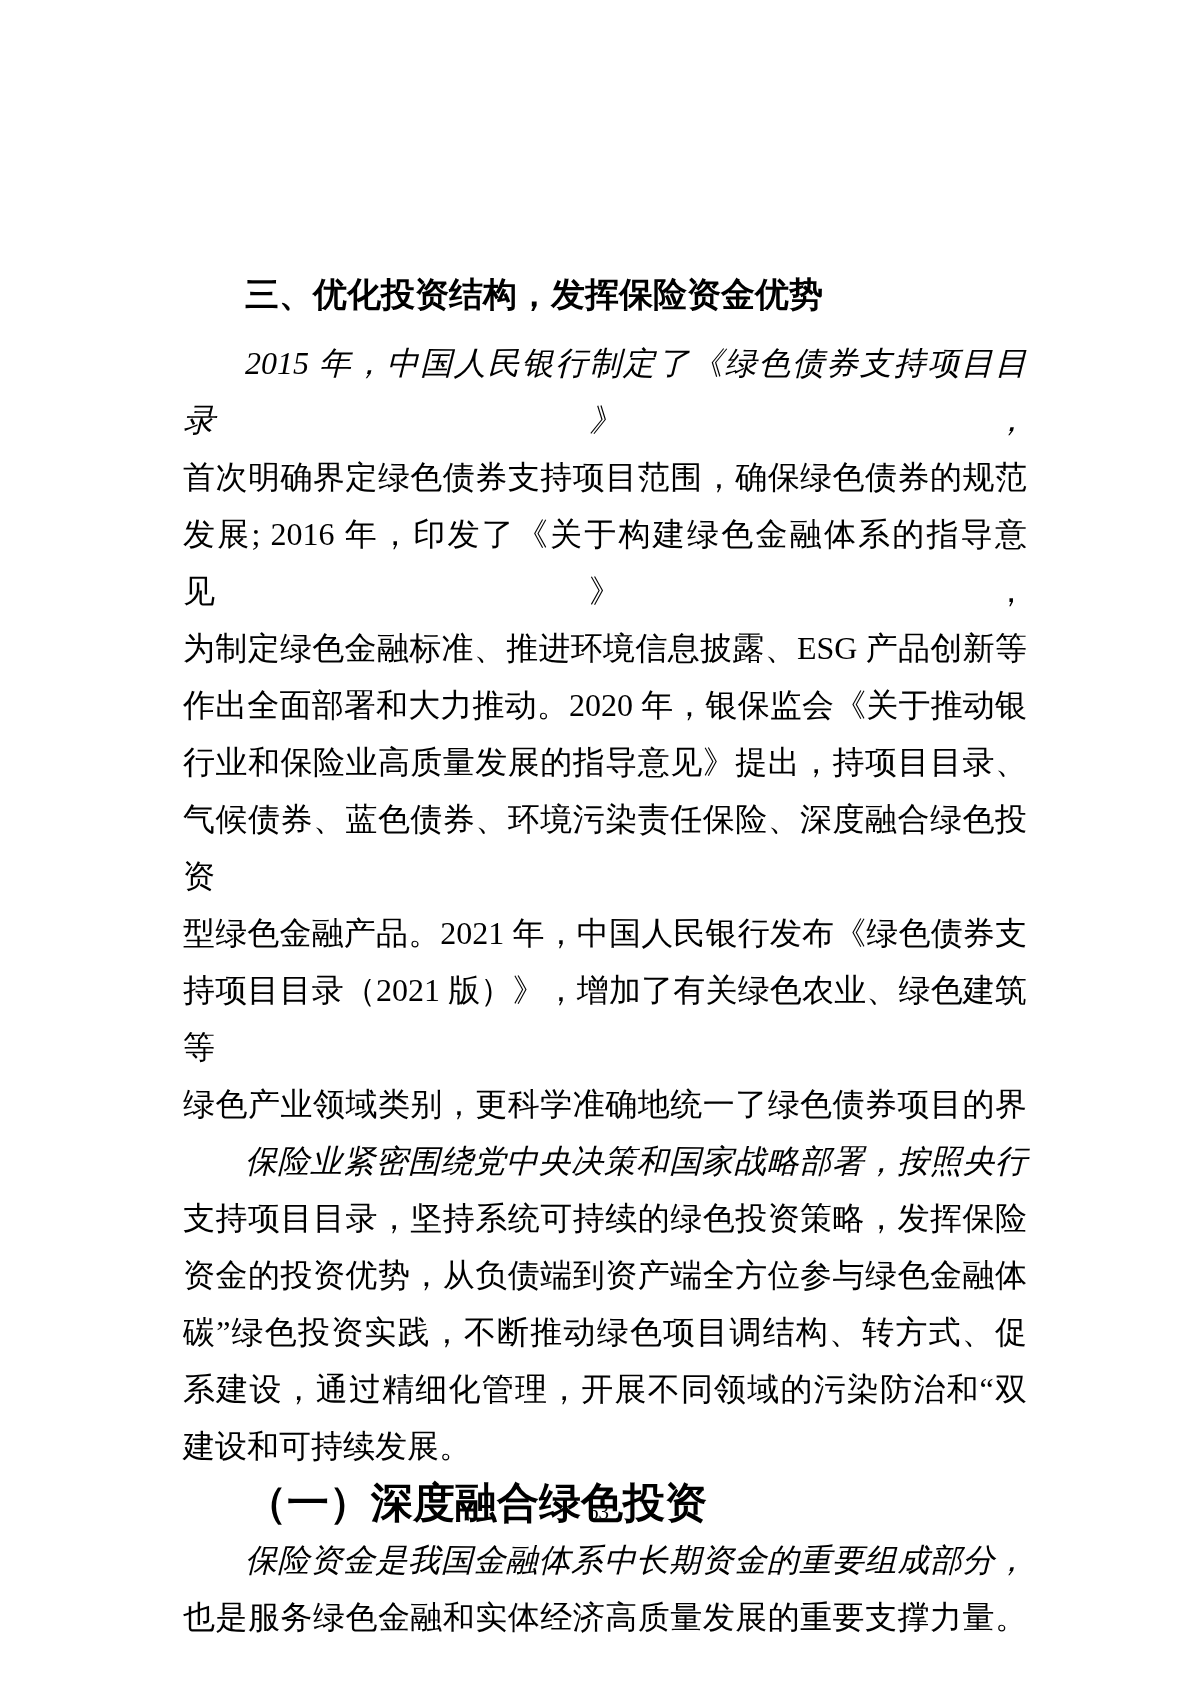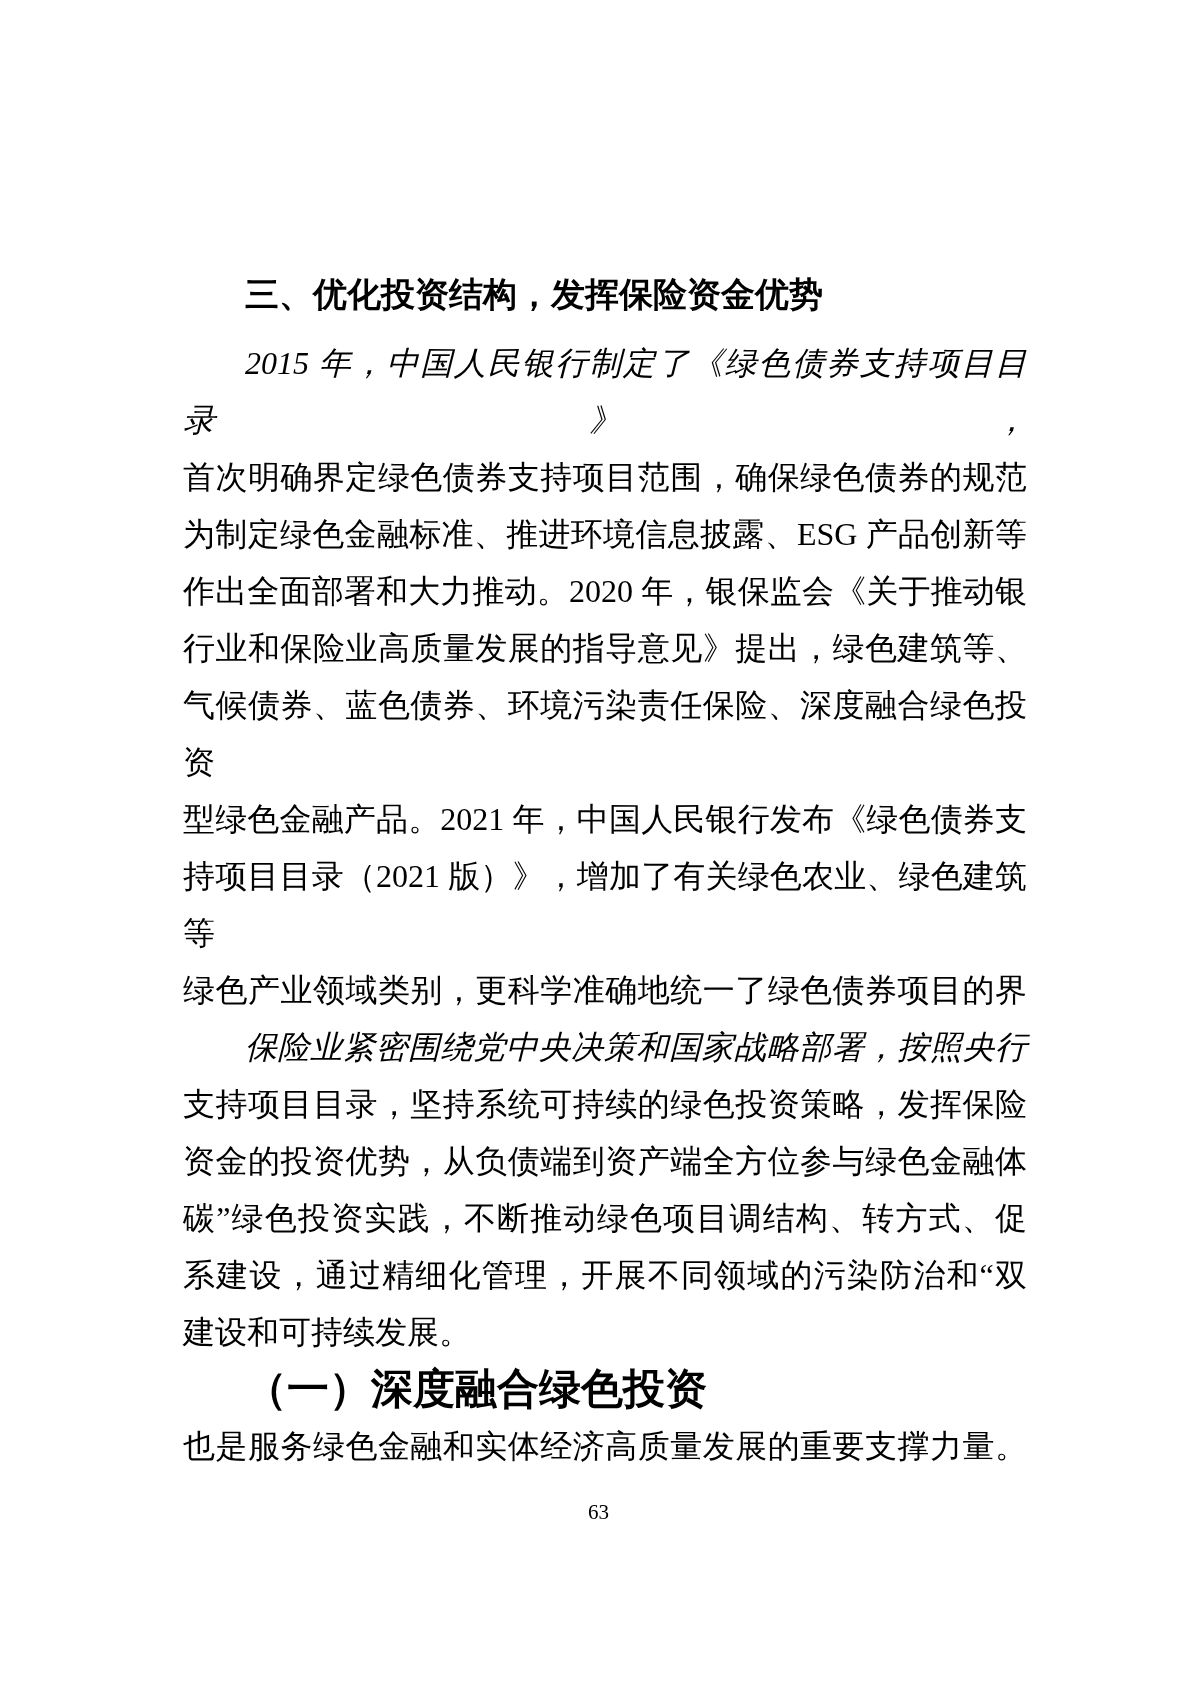--- a/index.html
+++ b/index.html
@@ -69,36 +69,38 @@
 <body>
 
 <div class="page">
 
   <h1 class="heading">三、优化投资结构，发挥保险资金优势</h1>
 
   <div class="body-text">
 
     <div class="line indent">2015 年，中国人民银行制定了《绿色债券支持项目目录》，</div>
     <div class="line">首次明确界定绿色债券支持项目范围，确保绿色债券的规范</div>
+    <div class="line">发展; 2016 年，印发了《关于构建绿色金融体系的指导意见》，</div>
     <div class="line">为制定绿色金融标准、推进环境信息披露、ESG 产品创新等</div>
     <div class="line">作出全面部署和大力推动。2020 年，银保监会《关于推动银</div>
-    <div class="line">行业和保险业高质量发展的指导意见》提出，绿色建筑等、</div>
+    <div class="line">行业和保险业高质量发展的指导意见》提出，持项目目录、</div>
     <div class="line">气候债券、蓝色债券、环境污染责任保险、深度融合绿色投资</div>
     <div class="line">型绿色金融产品。2021 年，中国人民银行发布《绿色债券支</div>
     <div class="line">持项目目录（2021 版）》，增加了有关绿色农业、绿色建筑等</div>
     <div class="line">绿色产业领域类别，更科学准确地统一了绿色债券项目的界</div>
 
     <div class="line indent">保险业紧密围绕党中央决策和国家战略部署，按照央行</div>
     <div class="line">支持项目目录，坚持系统可持续的绿色投资策略，发挥保险</div>
     <div class="line">资金的投资优势，从负债端到资产端全方位参与绿色金融体</div>
     <div class="line">碳”绿色投资实践，不断推动绿色项目调结构、转方式、促</div>
     <div class="line">系建设，通过精细化管理，开展不同领域的污染防治和“双</div>
     <div class="line last">建设和可持续发展。</div>
 
     <div class="line subheading">（一）深度融合绿色投资</div>
 
+    <div class="line indent">保险资金是我国金融体系中长期资金的重要组成部分，</div>
     <div class="line">也是服务绿色金融和实体经济高质量发展的重要支撑力量。</div>
 
   </div>
 
   <div class="page-number">63</div>
 
 </div>
 
 </body></html>

